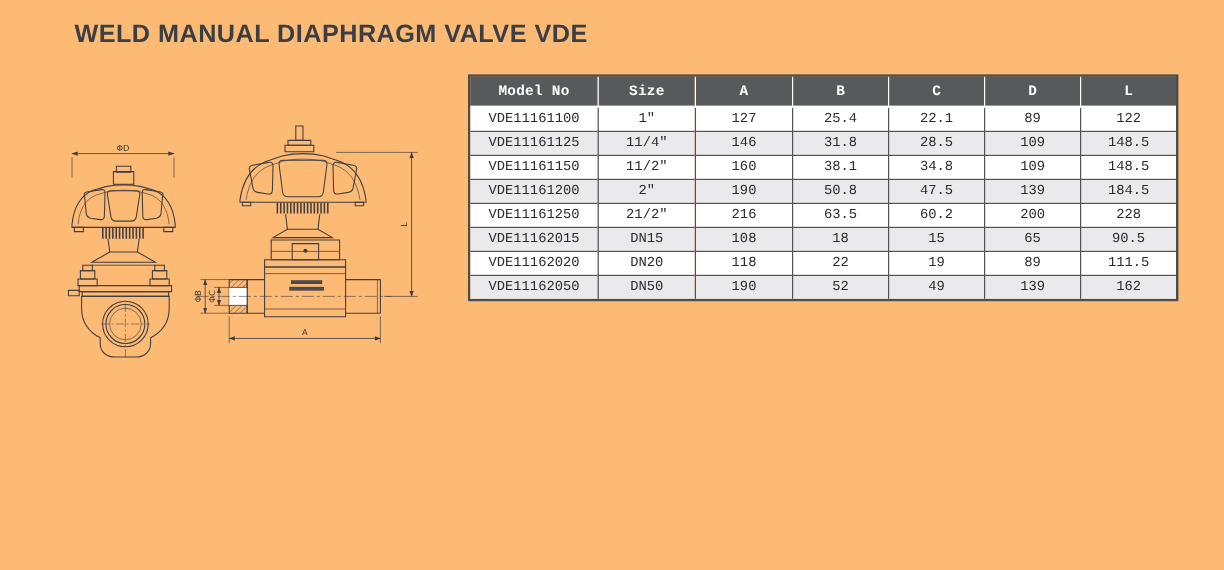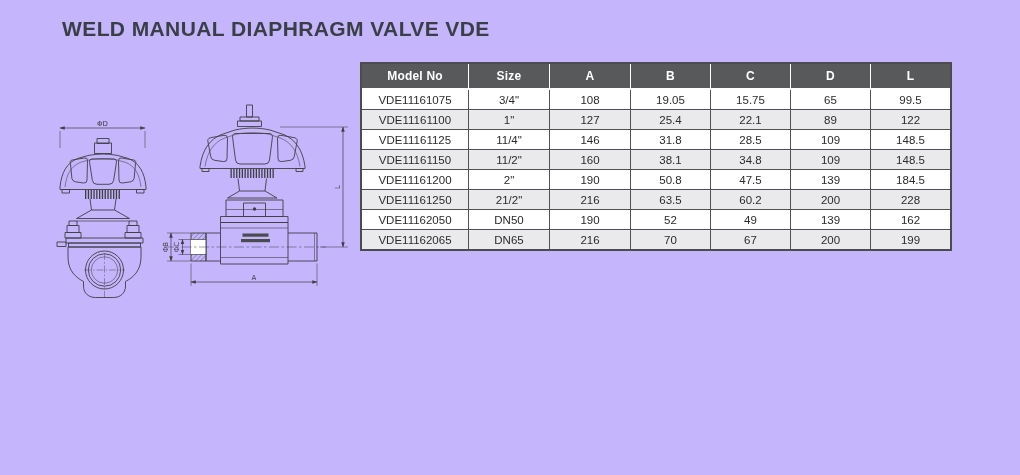--- a/index.html
+++ b/index.html
@@ -5,33 +5,33 @@
   :root{
     --header-bg:#58595b;
     --header-text:#ffffff;
     --row-alt-bg:#eaeaec;
     --table-border:#515256;
     --title-color:#3a3e45;
     --line-color:#3f3f41;
   }
   html,body{margin:0;padding:0;background:#ffffff;}
   #screen{
-    position:relative;width:1020px;height:475px;background:#c4b5fd;overflow:hidden;
+    position:relative;width:1020px;height:475px;background:#fdba74;overflow:hidden;
     font-family:"Liberation Sans","DejaVu Sans",sans-serif;
   }
   .page-title{
     position:absolute;left:62px;top:17px;
     font-size:21px;font-weight:bold;letter-spacing:.4px;color:var(--title-color);
     white-space:nowrap;
   }
   #drawings{position:absolute;left:28px;top:96px;pointer-events:none;}
   #drawings path,#drawings rect,#drawings line,#drawings circle{
     vector-effect:non-scaling-stroke;
   }
-  .spec-table-wrap{position:absolute;left:360px;top:62px;}
+  .spec-table-wrap{position:absolute;left:390px;top:62px;font-family:Liberation Mono, monospace;}
   table.spec{
     border-collapse:separate;border-spacing:0;table-layout:fixed;
     width:591px;border:2px solid #4b4c4e;
   }
   table.spec th{
     background:var(--header-bg);color:var(--header-text);
     font-size:12px;font-weight:bold;height:24px;text-align:center;
     border-bottom:2px solid #ffffff;padding:0;letter-spacing:.2px;
   }
   table.spec th + th{border-left:1.5px solid #ffffff;margin-top:43px;}
@@ -201,29 +201,20 @@
             <th>Size</th>
             <th>A</th>
             <th>B</th>
             <th>C</th>
             <th>D</th>
             <th>L</th>
           </tr>
       </thead>
       <tbody>
           <tr>
-            <td>VDE11161075</td>
-            <td>3/4"</td>
-            <td>108</td>
-            <td>19.05</td>
-            <td>15.75</td>
-            <td>65</td>
-            <td>99.5</td>
-          </tr>
-          <tr>
             <td>VDE11161100</td>
             <td>1"</td>
             <td>127</td>
             <td>25.4</td>
             <td>22.1</td>
             <td>89</td>
             <td>122</td>
           </tr>
           <tr>
             <td>VDE11161125</td>
@@ -255,34 +246,43 @@
           <tr>
             <td>VDE11161250</td>
             <td>21/2"</td>
             <td>216</td>
             <td>63.5</td>
             <td>60.2</td>
             <td>200</td>
             <td>228</td>
           </tr>
           <tr>
+            <td>VDE11162015</td>
+            <td>DN15</td>
+            <td>108</td>
+            <td>18</td>
+            <td>15</td>
+            <td>65</td>
+            <td>90.5</td>
+          </tr>
+          <tr>
+            <td>VDE11162020</td>
+            <td>DN20</td>
+            <td>118</td>
+            <td>22</td>
+            <td>19</td>
+            <td>89</td>
+            <td>111.5</td>
+          </tr>
+          <tr>
             <td>VDE11162050</td>
             <td>DN50</td>
             <td>190</td>
             <td>52</td>
             <td>49</td>
             <td>139</td>
             <td>162</td>
           </tr>
-          <tr>
-            <td>VDE11162065</td>
-            <td>DN65</td>
-            <td>216</td>
-            <td>70</td>
-            <td>67</td>
-            <td>200</td>
-            <td>199</td>
-          </tr>
         </tbody>
     </table>
   </div>
 
 </div>
 
 </body></html>

